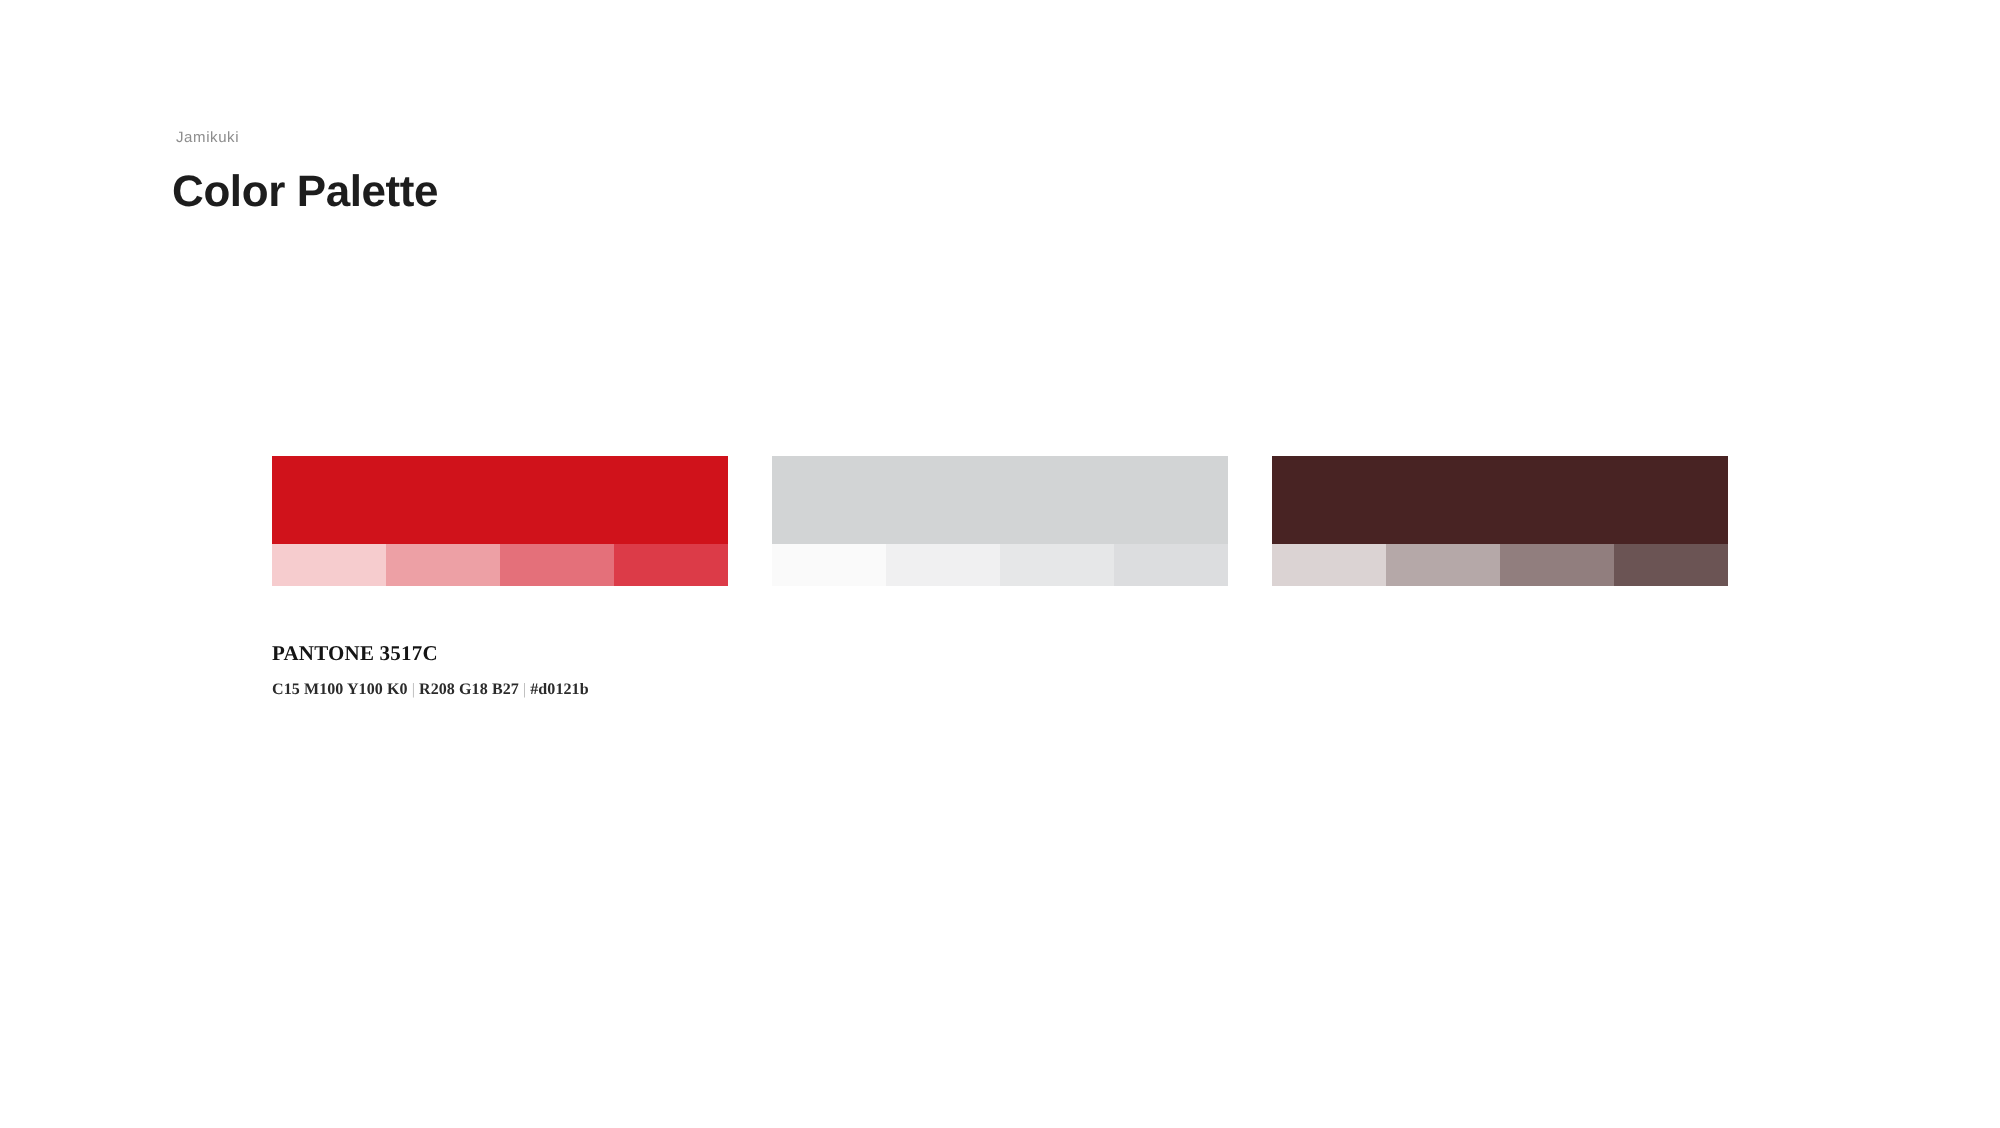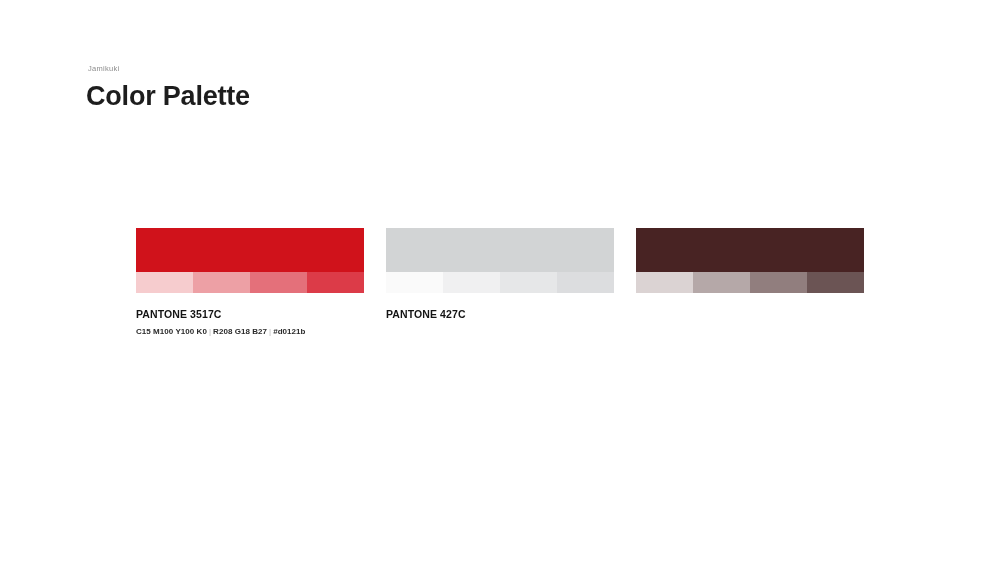--- a/index.html
+++ b/index.html
@@ -31,21 +31,21 @@
   }
   .eyebrow {
     font-size: 7.5px;
     line-height: 10px;
     letter-spacing: 0.3px;
     color: #8d8d8d;
     font-weight: 400;
     margin: 0 0 6px 2px;
   }
   .page-title {
-    font-size: 27px;
+    font-size: 22px;
     line-height: 32px;
     font-weight: 700;
     letter-spacing: -0.2px;
     color: #1d1d1d;
     margin: 0;
   }
 
   
   .palette-row {
     position: absolute;
@@ -65,21 +65,22 @@
   .tint-strip {
     display: flex;
     width: 100%;
     height: 21px;
   }
   .tint-step {
     flex: 1 1 25%;
     height: 100%;
   }
   .swatch-meta {
-    margin-top: 15px;
+    margin-top: 28px;
+    font-family: Liberation Serif, serif;
   }
   .swatch-name {
     font-size: 10.5px;
     line-height: 13px;
     font-weight: 700;
     letter-spacing: 0.1px;
     color: #141414;
     margin: 0 0 5px 0;
   }
   .swatch-specs {
@@ -126,21 +127,20 @@
 
     <div class="swatch-group">
       <div class="swatch-main" style="background-color: rgb(210, 212, 213);"></div>
       <div class="tint-strip">
         <div class="tint-step" style="background-color: rgb(250, 250, 250);"></div>
         <div class="tint-step" style="background-color: rgb(240, 240, 241);"></div>
         <div class="tint-step" style="background-color: rgb(230, 231, 232);"></div>
         <div class="tint-step" style="background-color: rgb(220, 221, 223);"></div>
       </div>
       <div class="swatch-meta">
-        <p class="swatch-name">PANTONE 427C</p>
       </div>
     </div>
 
     <div class="swatch-group">
       <div class="swatch-main" style="background-color: rgb(72, 35, 35);"></div>
       <div class="tint-strip">
         <div class="tint-step" style="background-color: rgb(219, 211, 211);"></div>
         <div class="tint-step" style="background-color: rgb(181, 168, 168);"></div>
         <div class="tint-step" style="background-color: rgb(145, 126, 126);"></div>
         <div class="tint-step" style="background-color: rgb(107, 84, 84);"></div>

